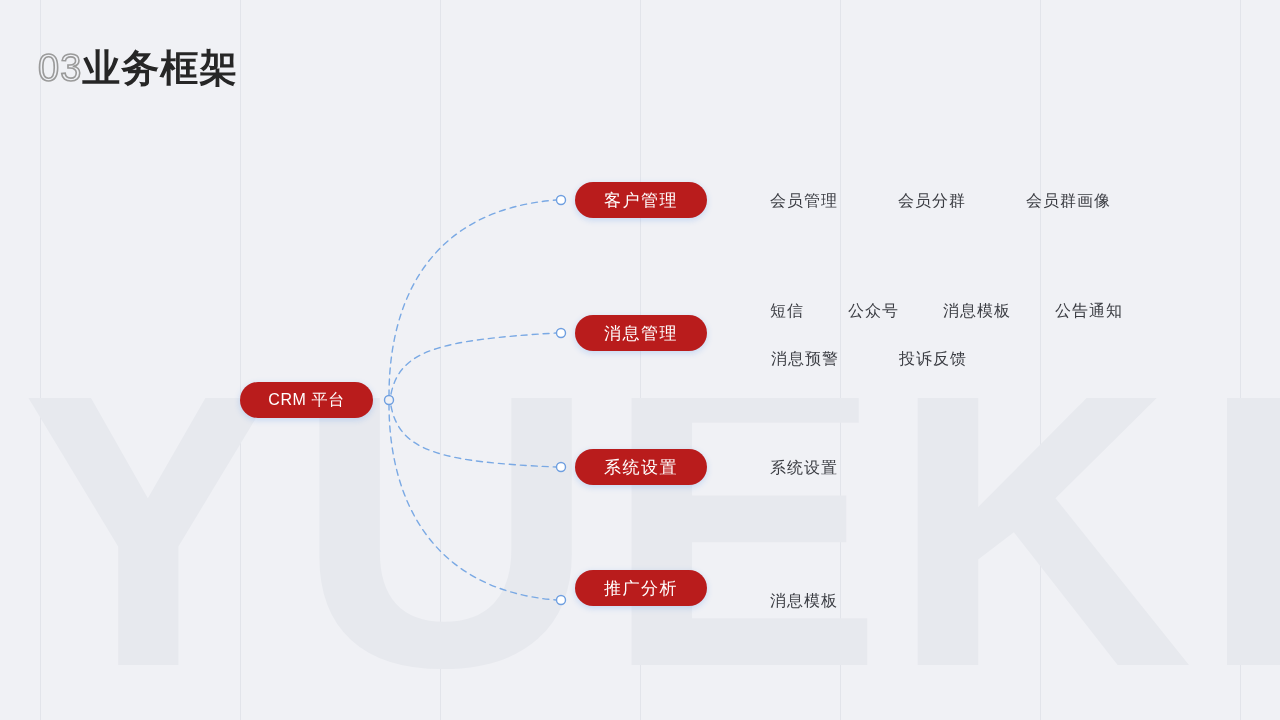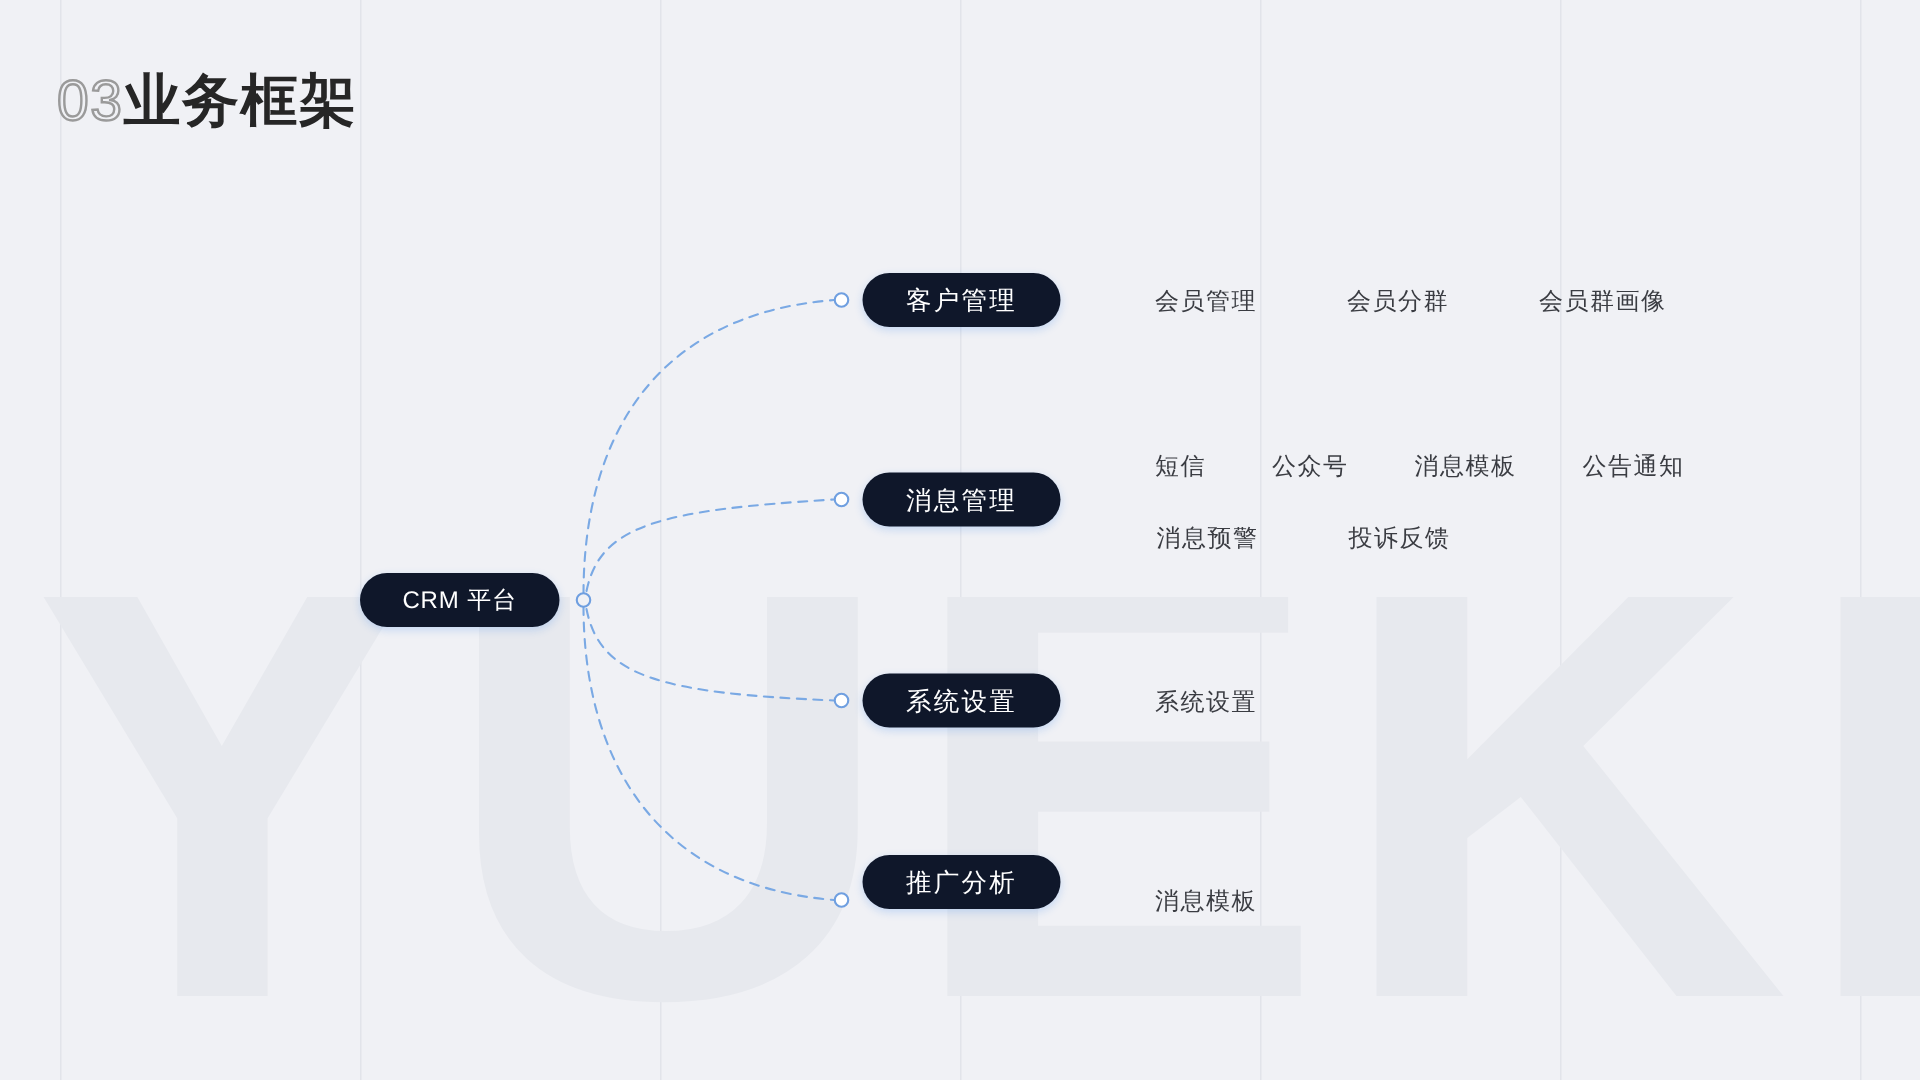--- a/index.html
+++ b/index.html
@@ -94,21 +94,21 @@
   #connectors {
     position: absolute;
     left: 0; top: 0;
     width: 1280px; height: 720px;
   }
   .node-pill {
     position: absolute;
     display: flex;
     align-items: center;
     justify-content: center;
-    background: #0f172a;
+    background: #b91c1c;
     color: #ffffff;
     border-radius: 22px;
     font-size: 17px;
     letter-spacing: 1.5px;
     box-shadow: 0 2px 6px rgba(43,123,235,0.22);
     white-space: nowrap;
   }
   .node-pill.root {
     left: 240px;
     top: 382px;

